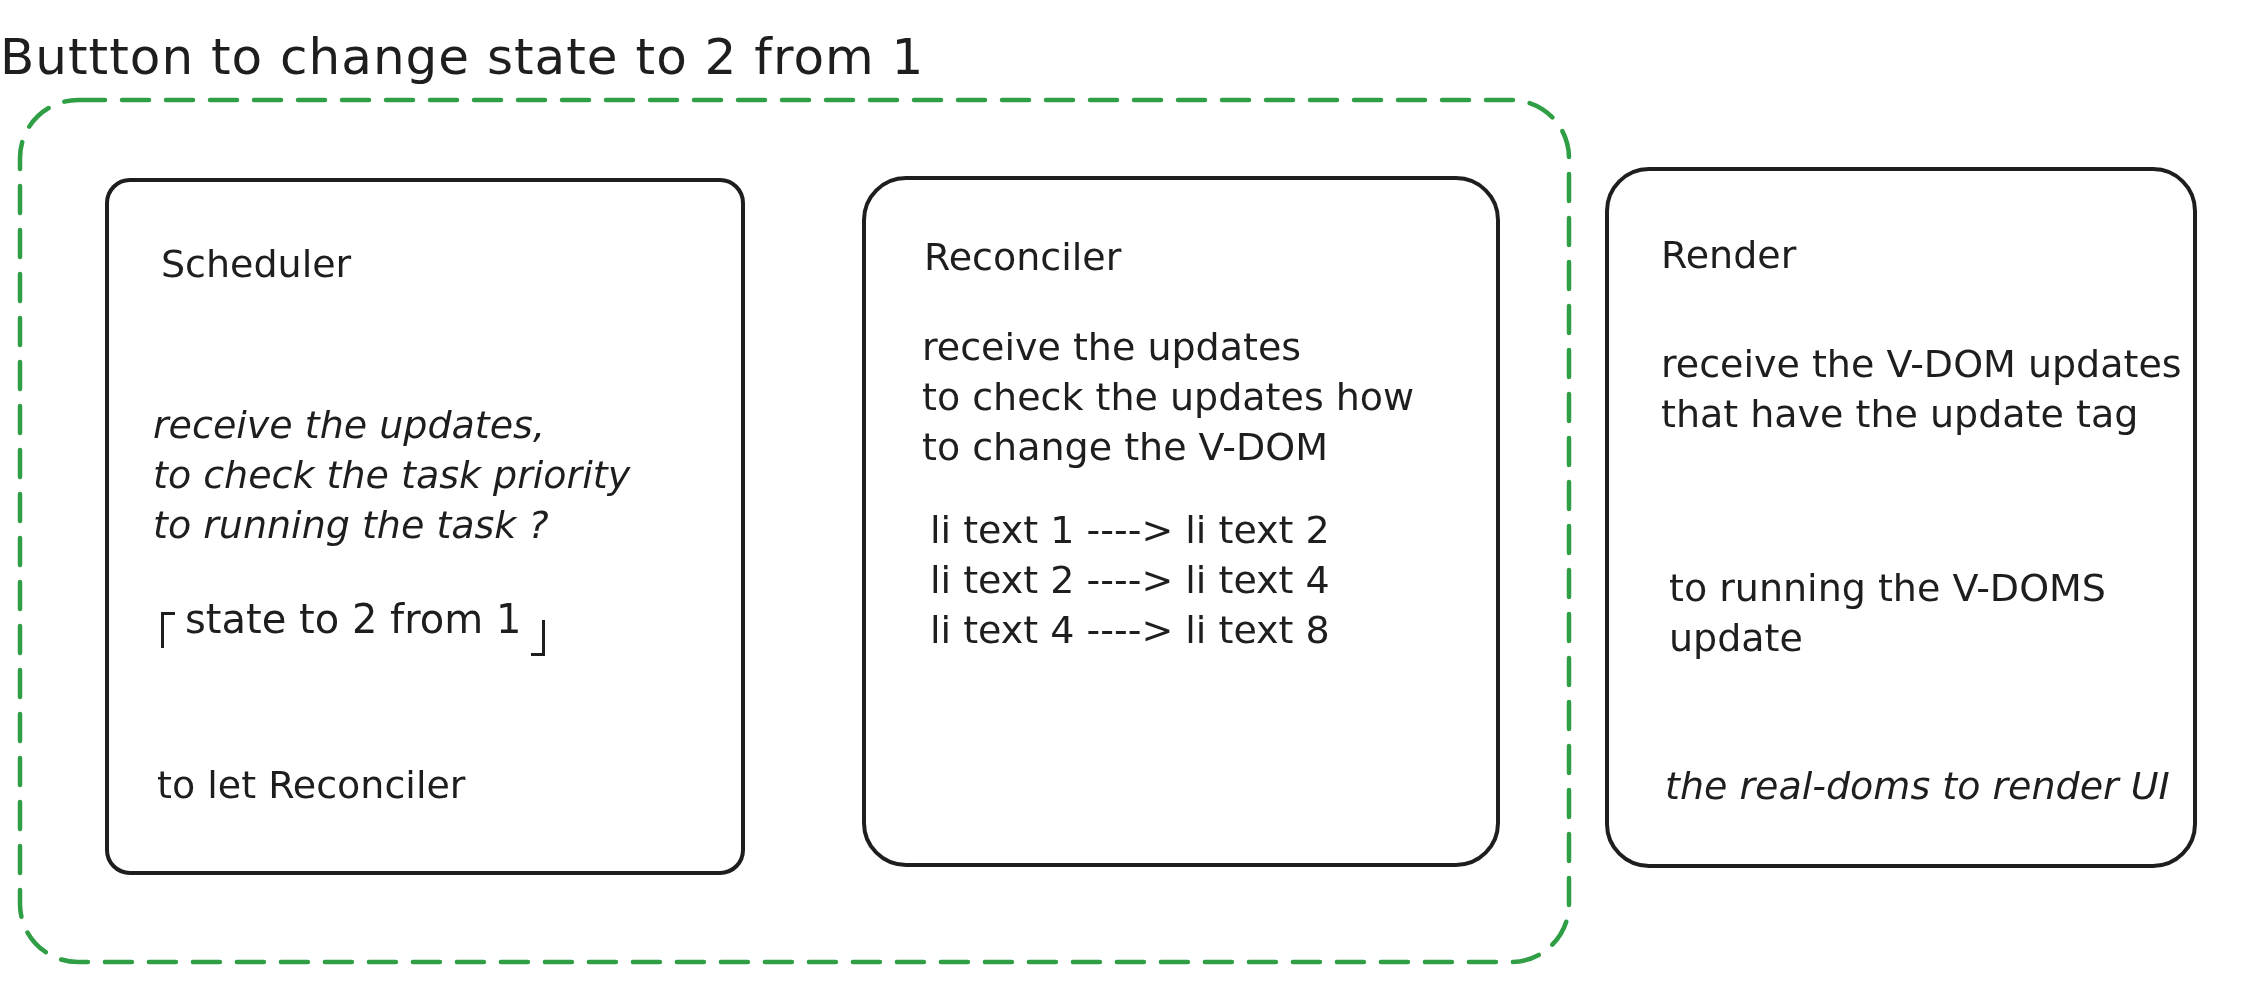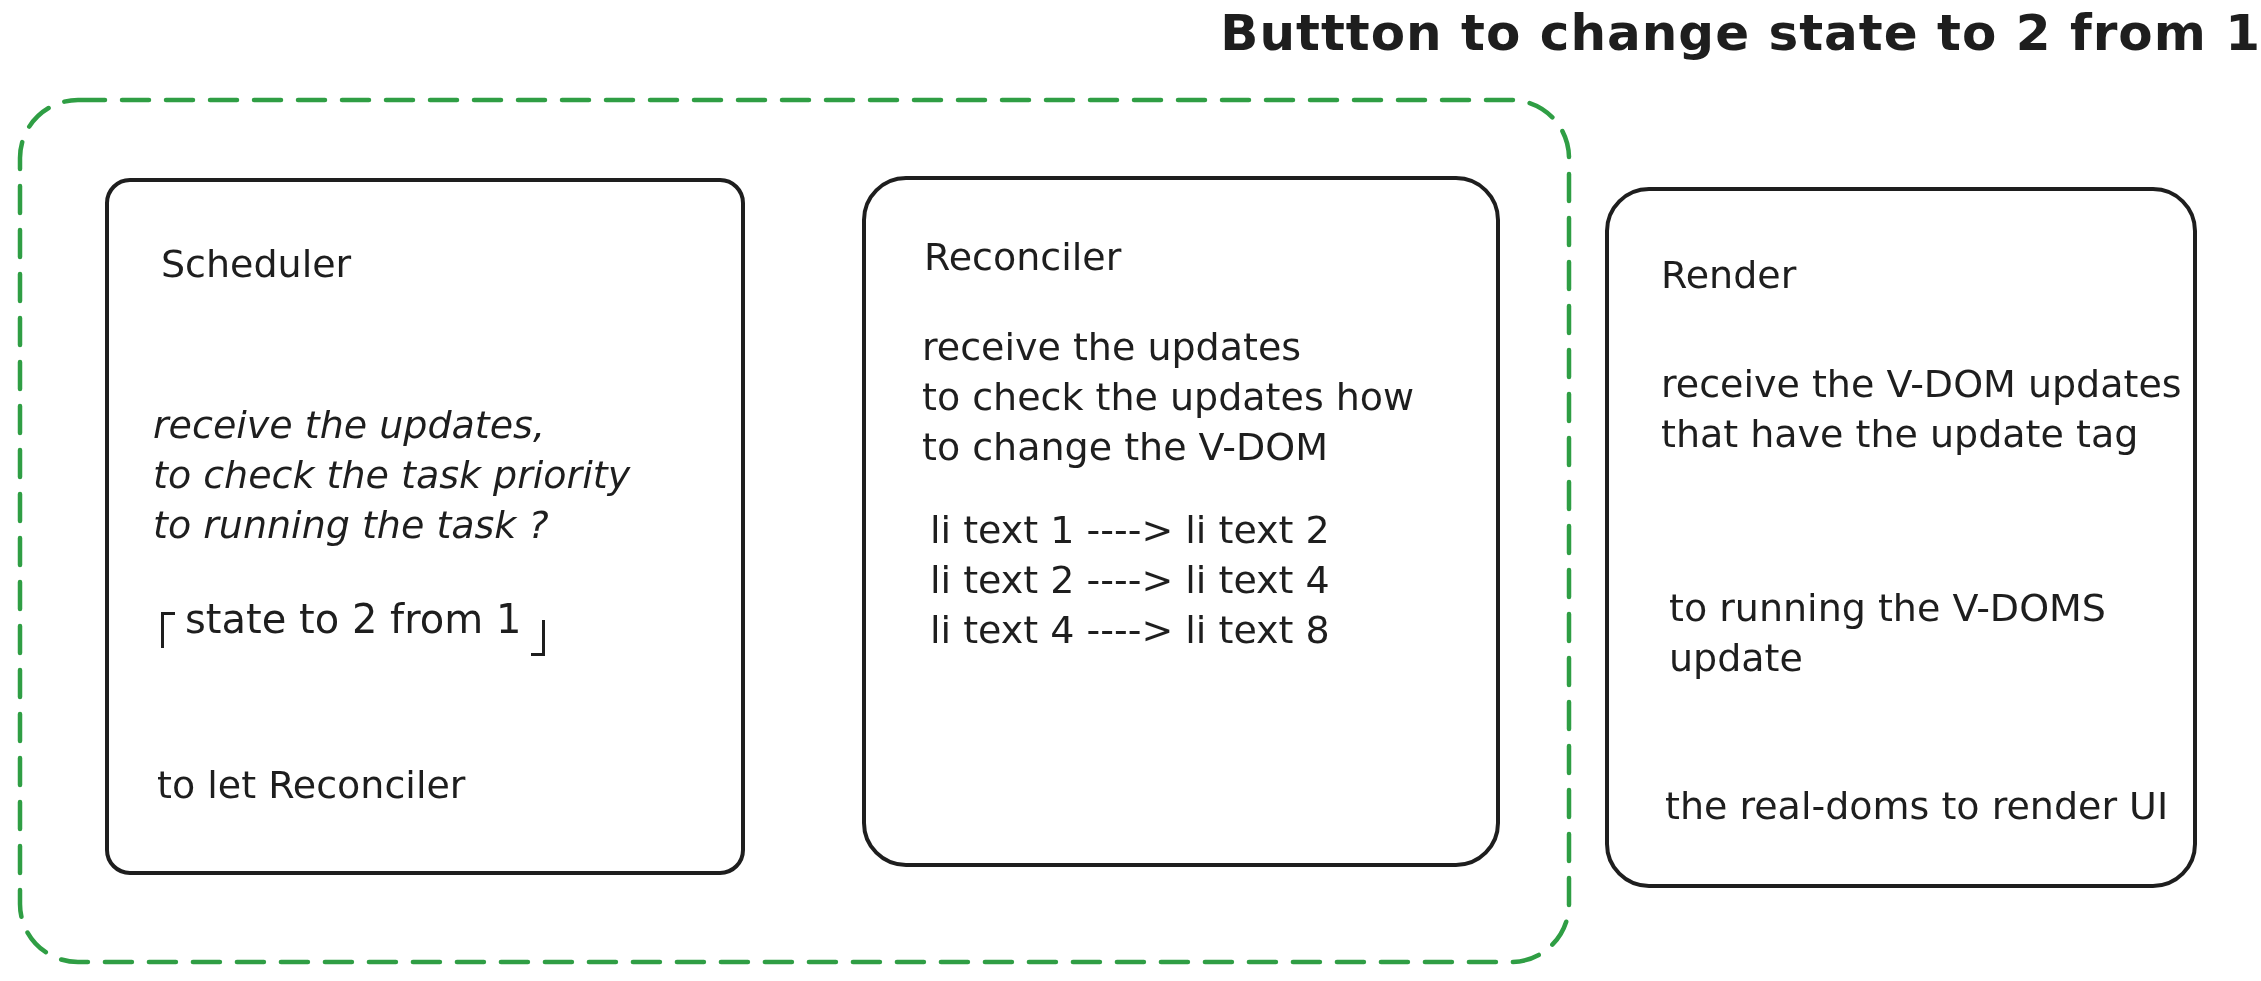--- a/index.html
+++ b/index.html
@@ -13,26 +13,26 @@
     position: relative;
     width: 2261px;
     height: 981px;
     background: var(--bg);
     overflow: hidden;
     font-family: "DejaVu Sans", sans-serif;
     color: var(--stroke);
   }
   .title {
     position: absolute;
-    top: 4px;
+    top: 28px;
     left: 0;
     width: 2261px;
-    text-align: right;
+    text-align: left;
     font-size: 50px;
-    font-weight: bold;
+    font-weight: normal;
     letter-spacing: 1px;
     white-space: nowrap;
   }
   .group-outline {
     position: absolute;
     left: 15px;
     top: 95px;
   }
   .group-outline rect {
     fill: none;
@@ -112,22 +112,22 @@
   <div class="node" style="left:862px; top:176px; width:638px; height:691px;">
     <div class="node-label" style="left:58px; top:55px;">Reconciler</div>
     <div class="para" style="left:56px; top:142px;">receive the updates
 to check the updates how
 to change the V-DOM</div>
     <div class="para" style="left:64px; top:325px;">li text 1 ----&gt; li text 2
 li text 2 ----&gt; li text 4
 li text 4 ----&gt; li text 8</div>
   </div>
 
-  <div class="node" style="left:1605px; top:167px; width:592px; height:701px;margin-top:20px;">
+  <div class="node" style="left:1605px; top:167px; width:592px; height:701px;">
     <div class="node-label" style="left:52px; top:62px;">Render</div>
     <div class="para" style="left:52px; top:168px;">receive the V-DOM updates
 that have the update tag</div>
     <div class="para" style="left:60px; top:392px;">to running the V-DOMS
 update</div>
-    <div class="para" style="left:56px; top:590px;">the real-doms to render UI</div>
+    <div class="para" style="left:56px; top:590px;font-style:italic;">the real-doms to render UI</div>
   </div>
 
 </div>
 
 </body></html>

